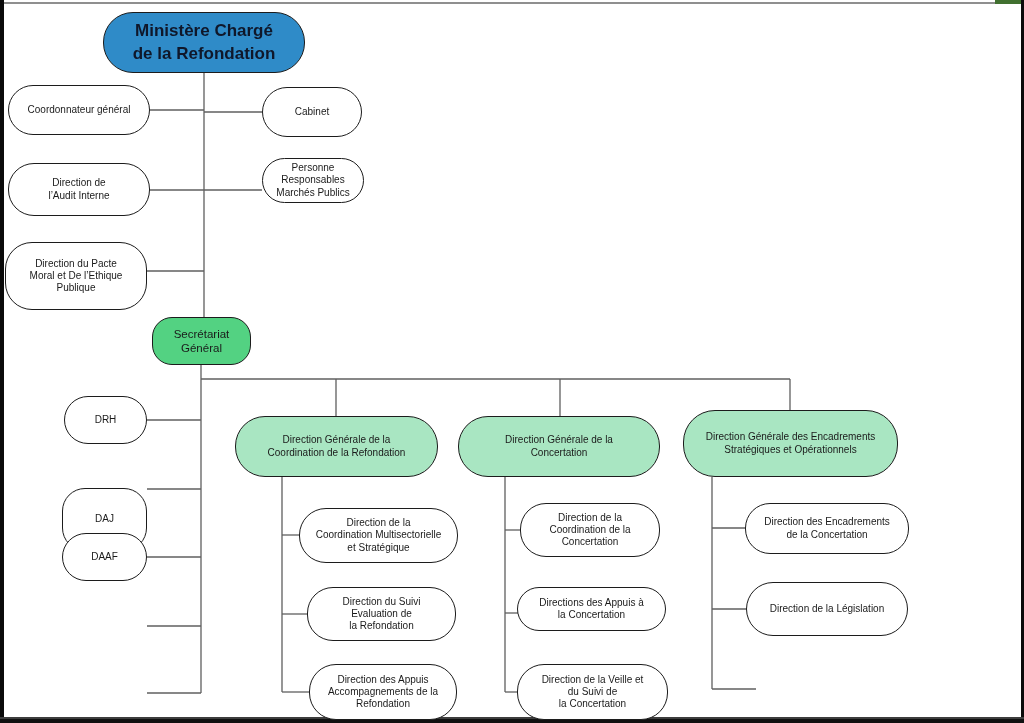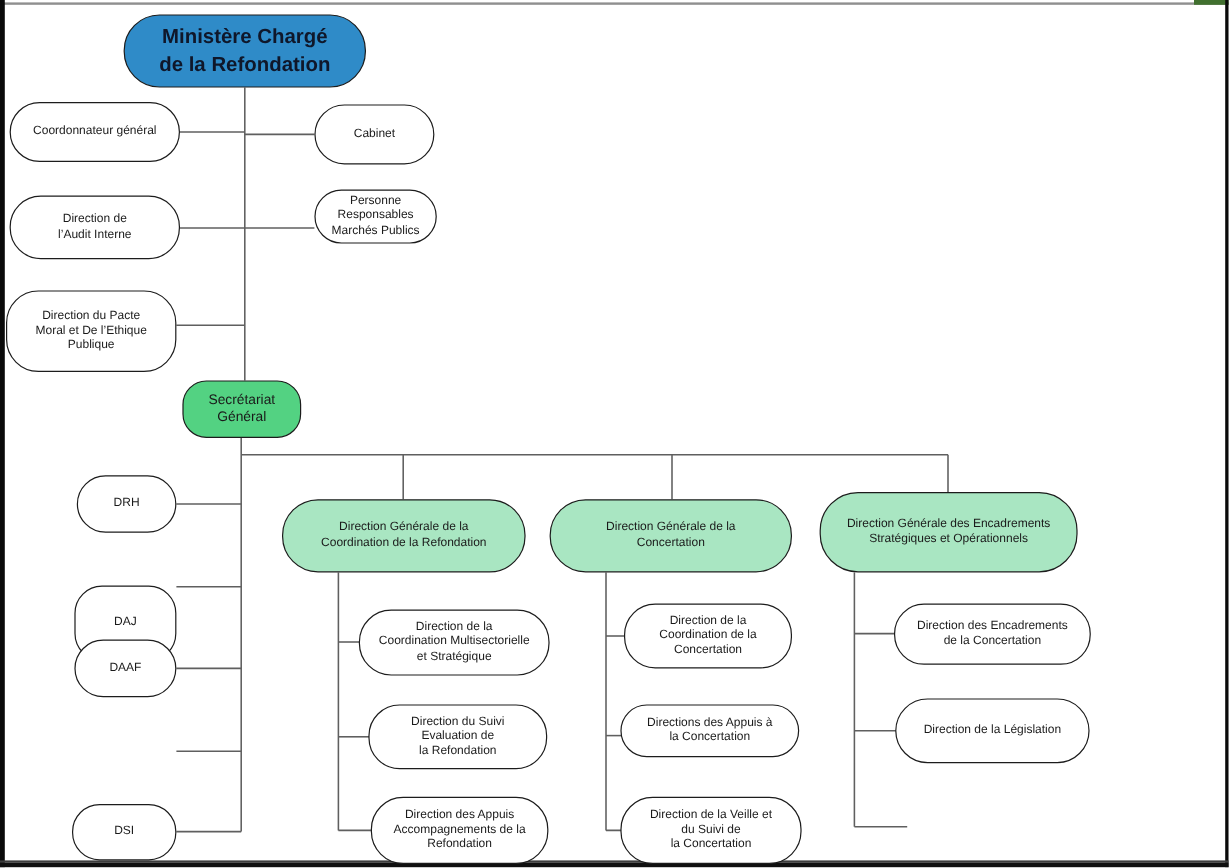--- a/index.html
+++ b/index.html
@@ -121,21 +121,20 @@
   <div class="node" id="n-pacte">Direction du Pacte
 Moral et De l’Ethique
 Publique</div>
 
   <div class="node green-dark" id="n-sg">Secrétariat
 Général</div>
 
   <div class="node" id="n-drh">DRH</div>
   <div class="node" id="n-daj">DAJ</div>
   <div class="node" id="n-daaf">DAAF</div>
-  <div class="node" id="n-dsi">DSI</div>
 
   <div class="node green-light" id="n-dg0">Direction Générale de la
 Coordination de la Refondation</div>
   <div class="node green-light" id="n-dg1">Direction Générale de la
 Concertation</div>
   <div class="node green-light" id="n-dg2">Direction Générale des Encadrements
 Stratégiques et Opérationnels</div>
 
   <div class="node" id="n-c00">Direction de la
 Coordination Multisectorielle

